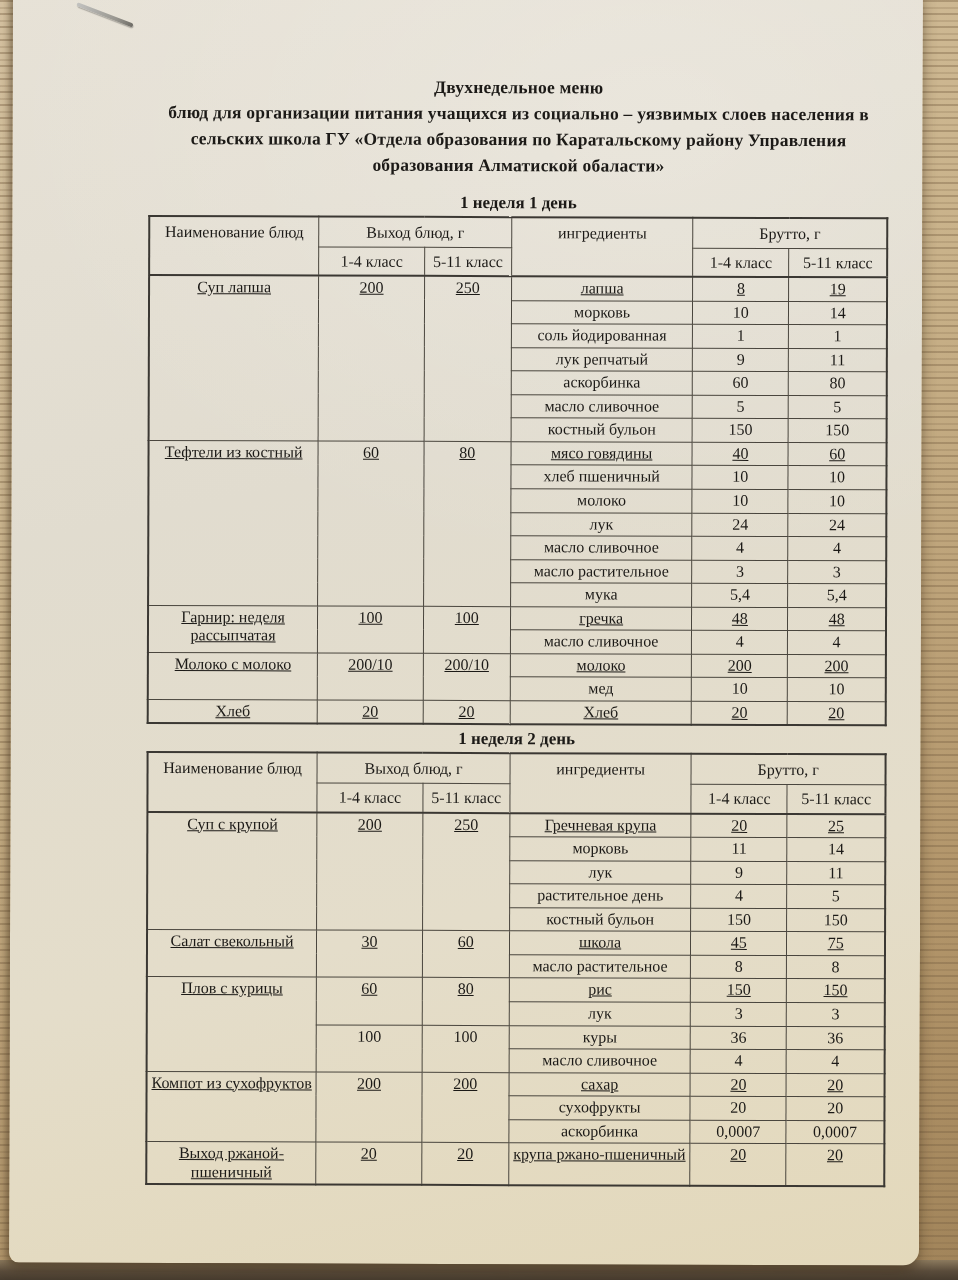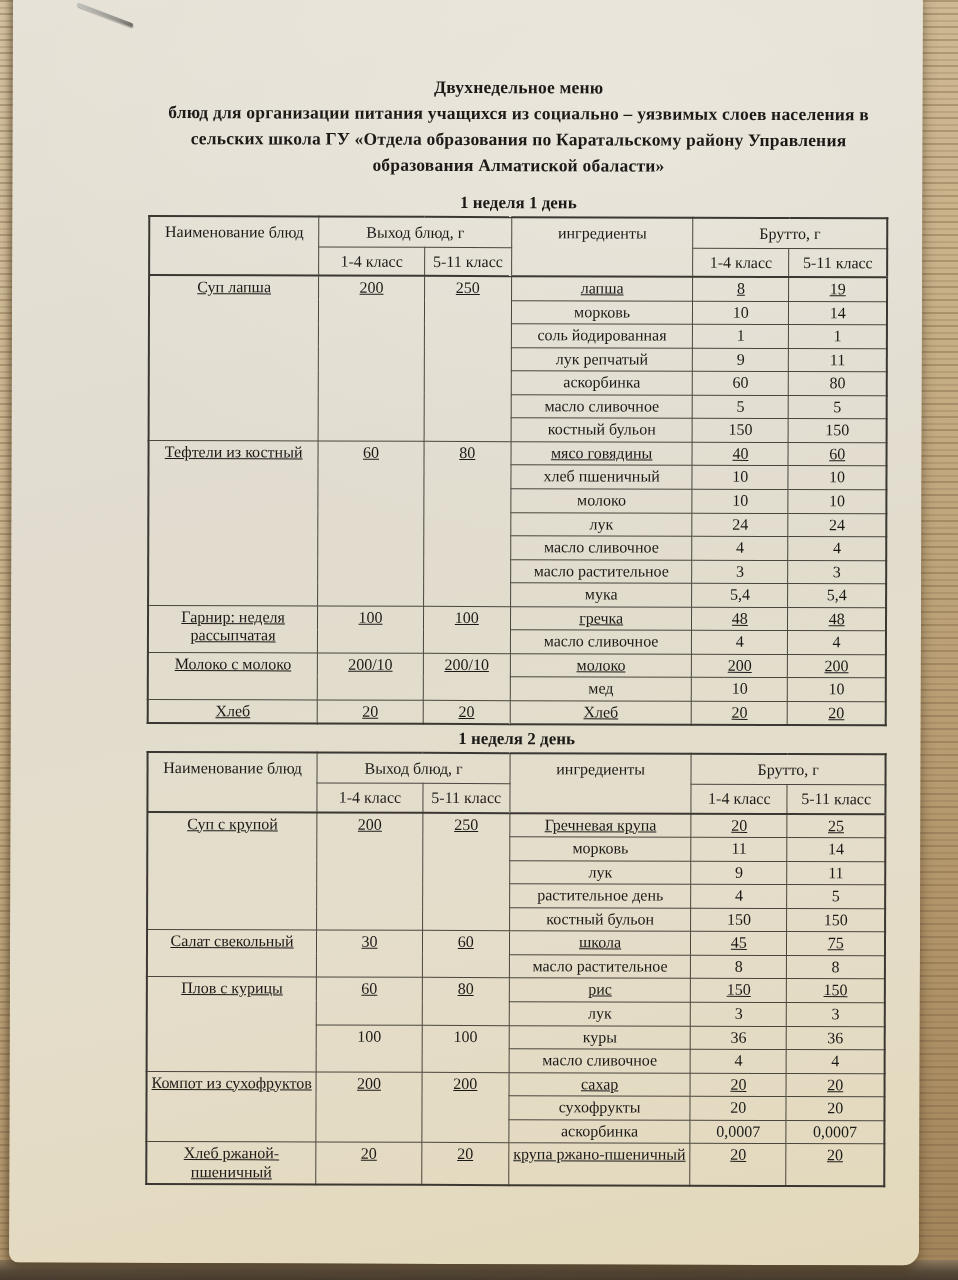--- a/index.html
+++ b/index.html
@@ -359,21 +359,21 @@
             <td>сухофрукты</td>
             <td>20</td>
             <td>20</td>
           </tr>
           <tr>
             <td>аскорбинка</td>
             <td>0,0007</td>
             <td>0,0007</td>
           </tr>
           <tr class="dish-top">
-            <td class="dish-name">Хлеб ржаной-пшеничный</td>
+            <td class="dish-name">Выход ржаной-пшеничный</td>
             <td>20</td>
             <td>20</td>
             <td>крупа ржано-пшеничный</td>
             <td>20</td>
             <td>20</td>
           </tr>
         </tbody>
     </table>
 
   </div>

